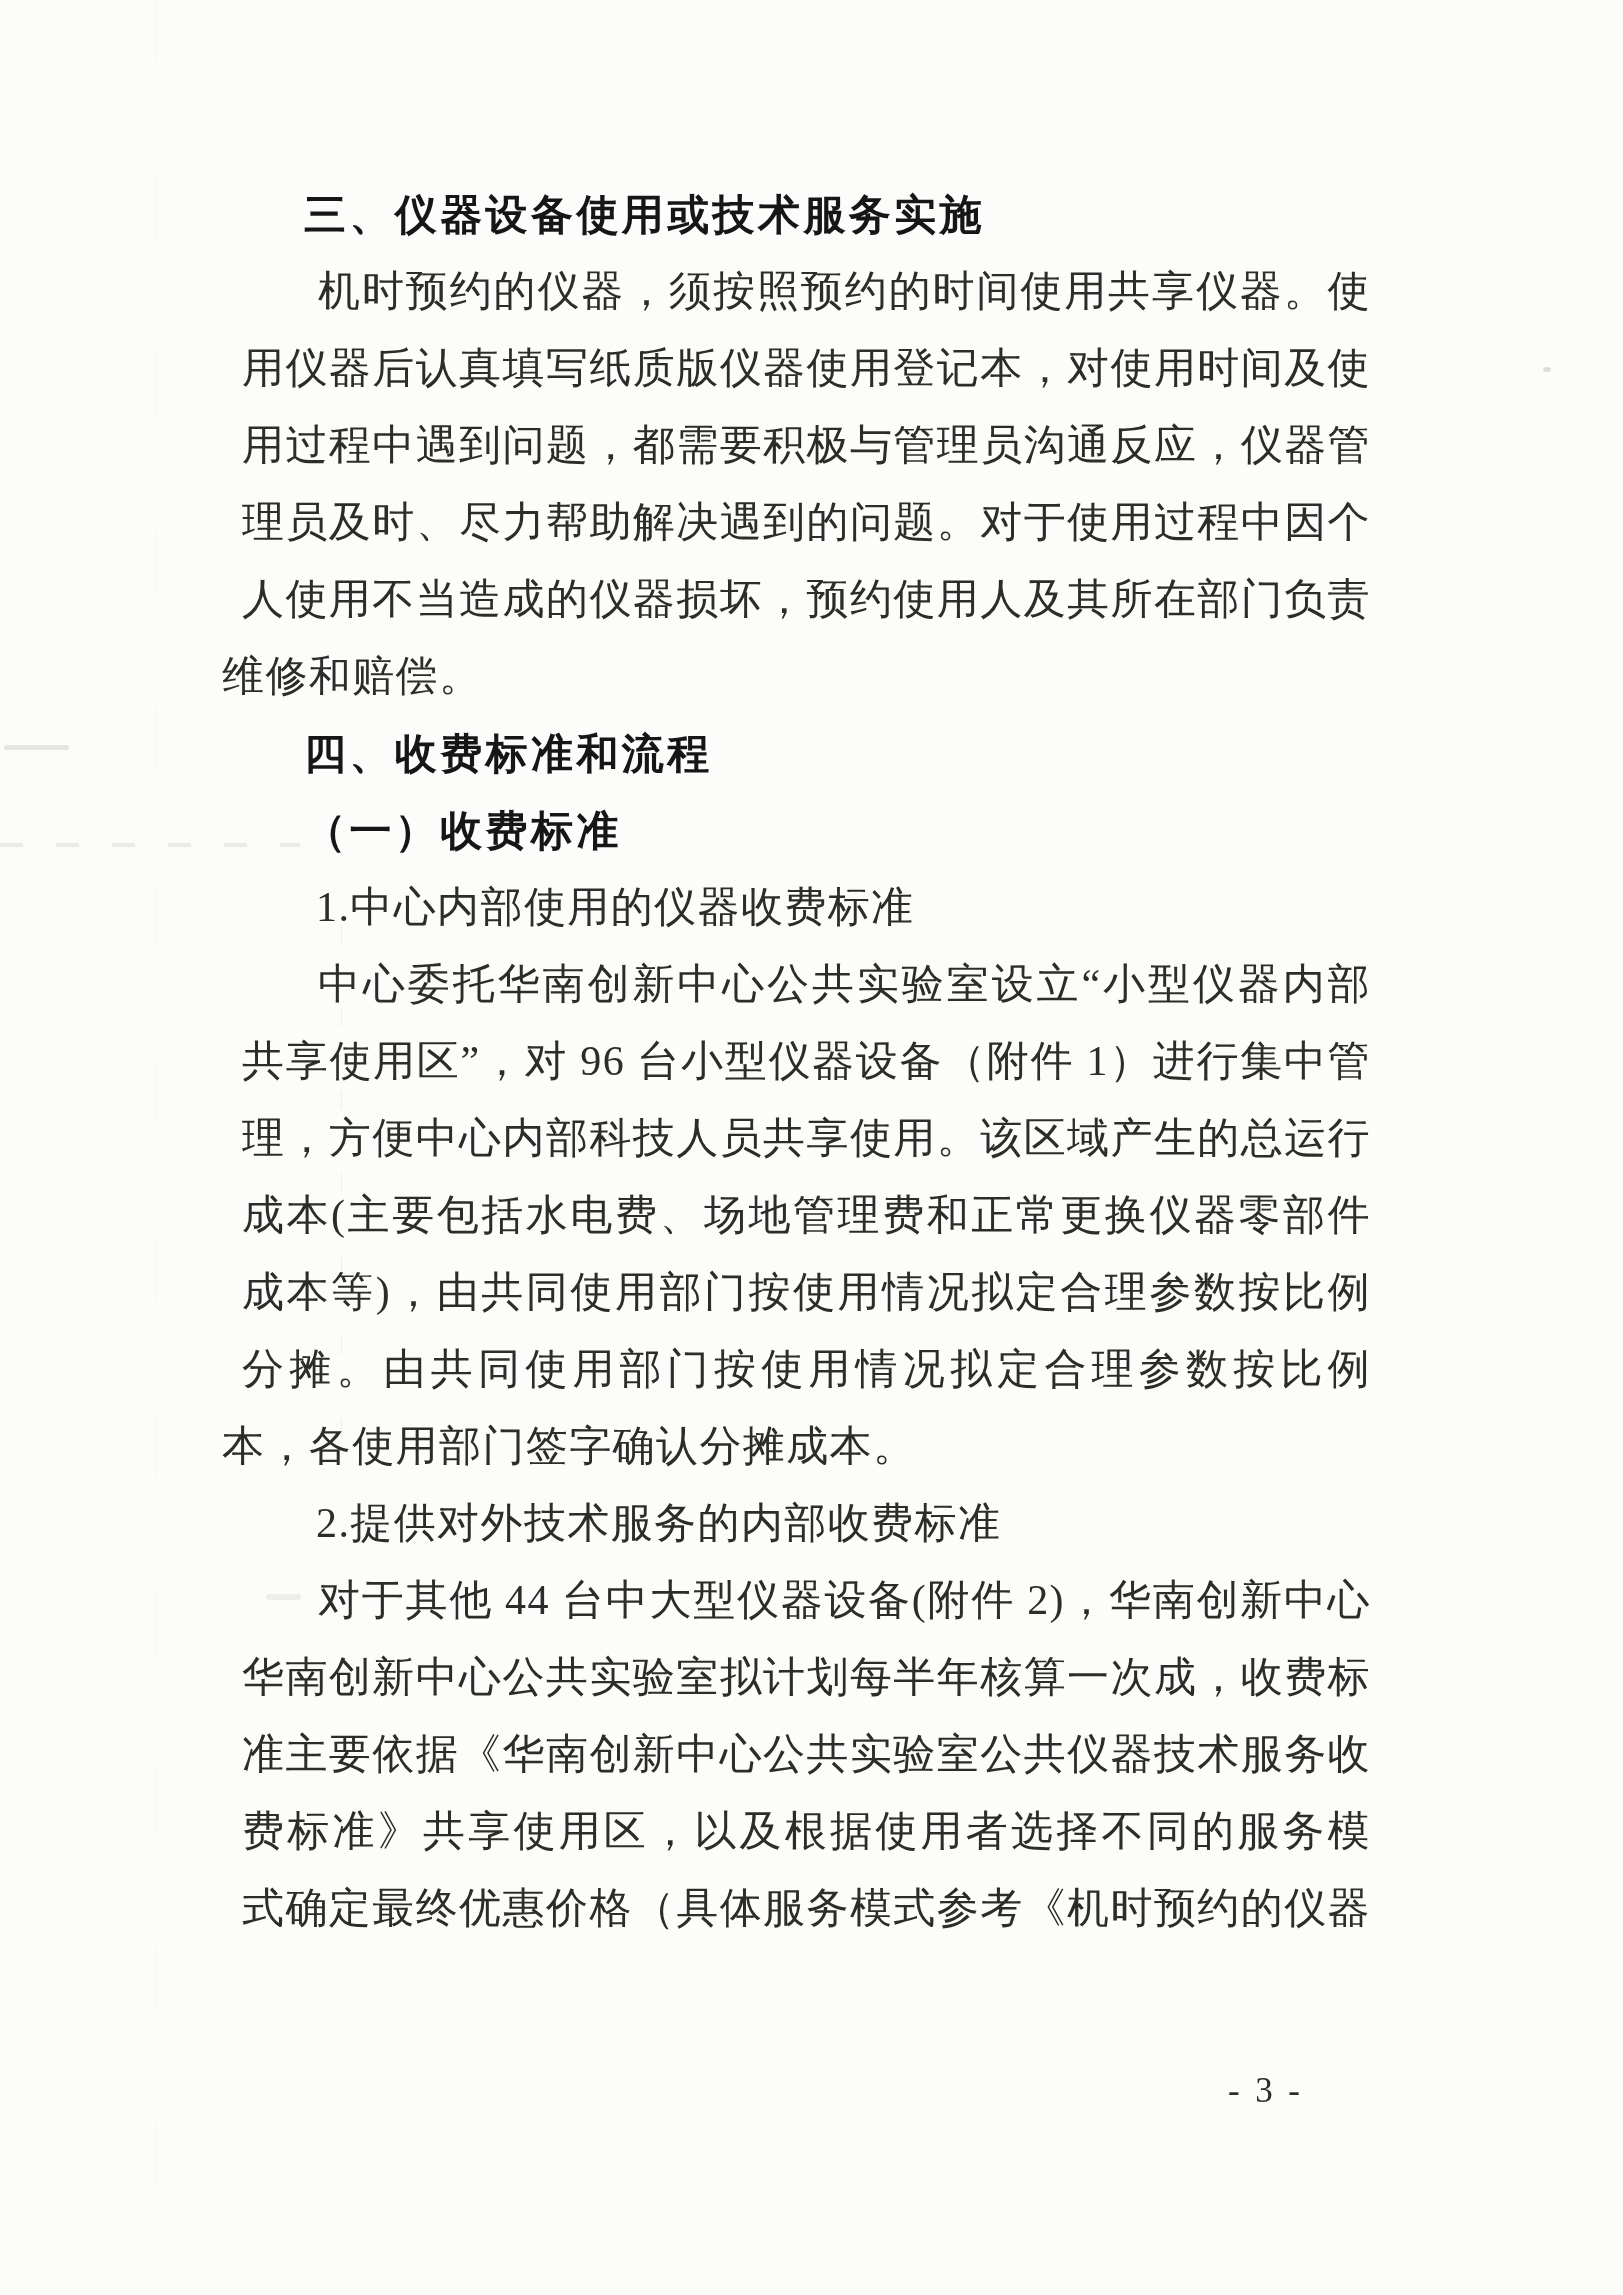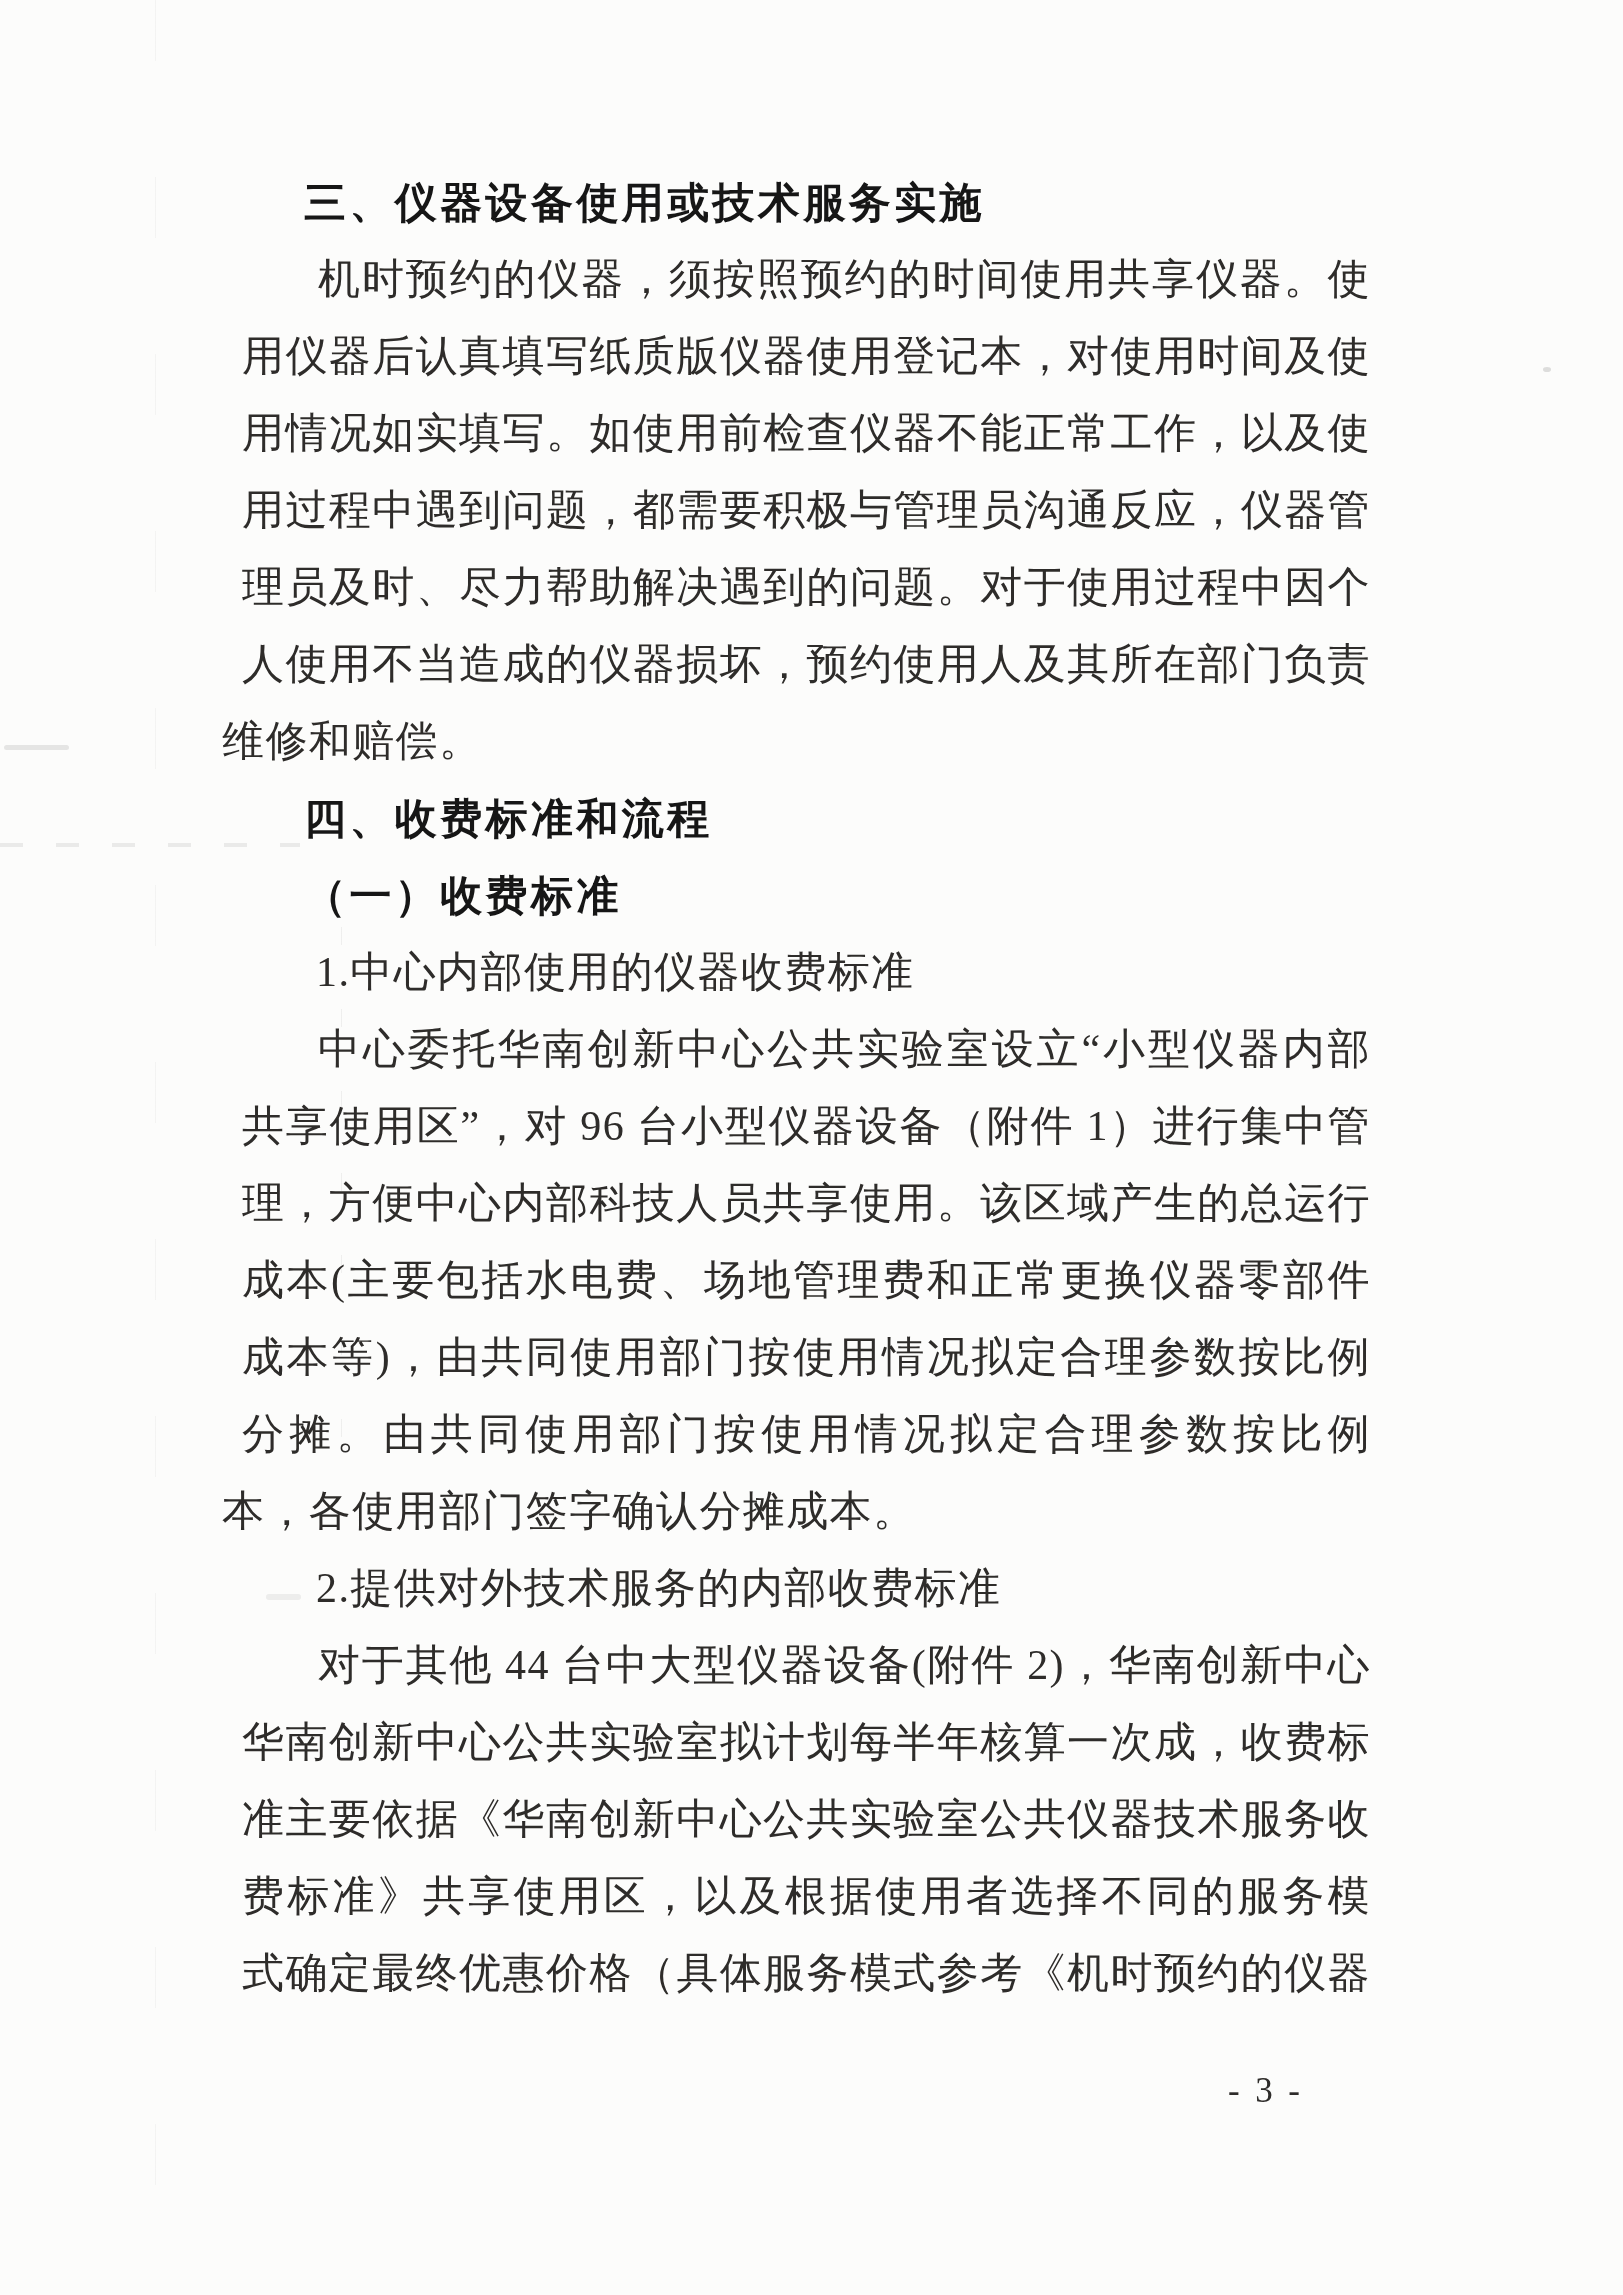--- a/index.html
+++ b/index.html
@@ -12,21 +12,21 @@
     width: 1623px;
     height: 2295px;
     background: #fcfcfb;
     overflow: hidden;
     font-family: "Liberation Serif", "DejaVu Serif", serif;
   }
   
   .doc-body {
     position: absolute;
     left: 222px;
-    top: 164px;
+    top: 176px;
     width: 1149px;
   }
   .line {
     height: 77px;
     line-height: 77px;
     font-size: 42px;
     letter-spacing: 1.4px;
     color: #2e2c2a;
     white-space: normal;
     overflow: visible;
@@ -101,21 +101,20 @@
   <div class="artifact fold-dashes"></div>
   <div class="artifact smudge-1"></div>
   <div class="artifact streak-dotted"></div>
   <div class="artifact speck-1"></div>
   <div class="artifact smudge-2"></div>
 
   <div class="doc-body">
       <div class="line heading-line">三、仪器设备使用或技术服务实施</div>
       <div class="line body-line indent fill">机时预约的仪器，须按照预约的时间使用共享仪器。使</div>
       <div class="line body-line  fill">用仪器后认真填写纸质版仪器使用登记本，对使用时间及使</div>
-      <div class="line body-line  fill">用情况如实填写。如使用前检查仪器不能正常工作，以及使</div>
       <div class="line body-line  fill">用过程中遇到问题，都需要积极与管理员沟通反应，仪器管</div>
       <div class="line body-line  fill">理员及时、尽力帮助解决遇到的问题。对于使用过程中因个</div>
       <div class="line body-line  fill">人使用不当造成的仪器损坏，预约使用人及其所在部门负责</div>
       <div class="line body-line">维修和赔偿。</div>
       <div class="line heading-line">四、收费标准和流程</div>
       <div class="line heading-line">（一）收费标准</div>
       <div class="line subheading-line">1.中心内部使用的仪器收费标准</div>
       <div class="line body-line indent fill">中心委托华南创新中心公共实验室设立“小型仪器内部</div>
       <div class="line body-line  fill">共享使用区”，对 96 台小型仪器设备（附件 1）进行集中管</div>
       <div class="line body-line  fill">理，方便中心内部科技人员共享使用。该区域产生的总运行</div>

